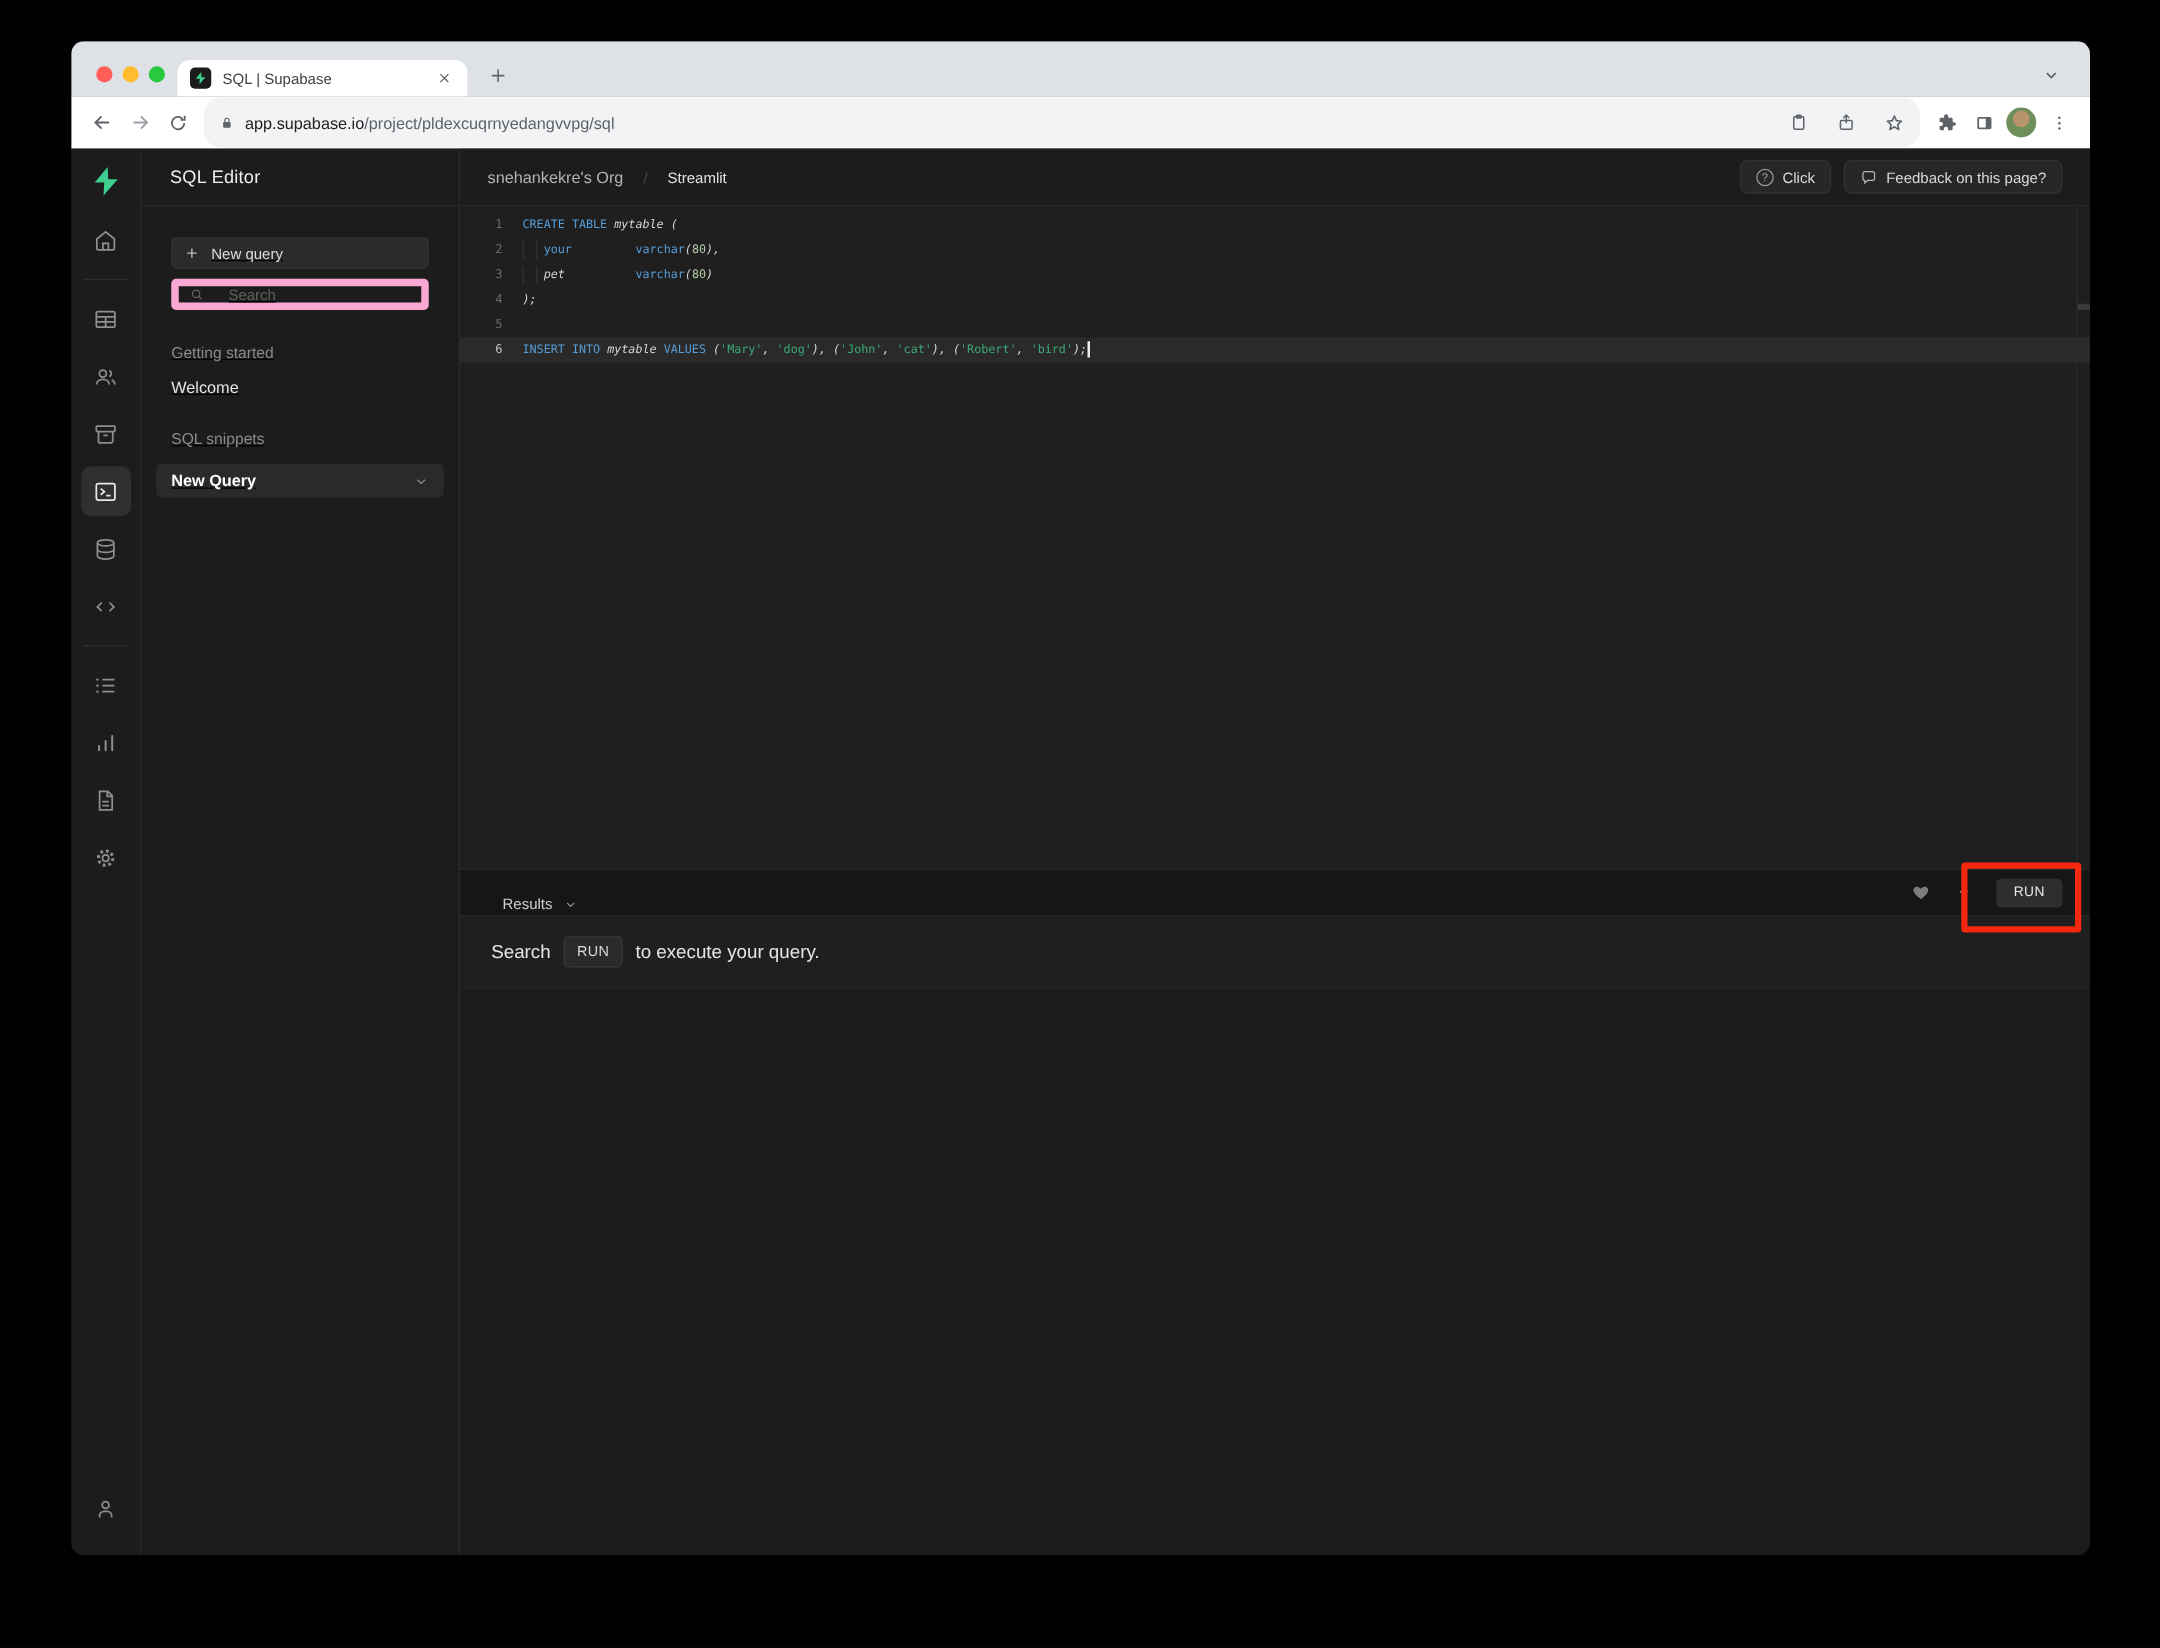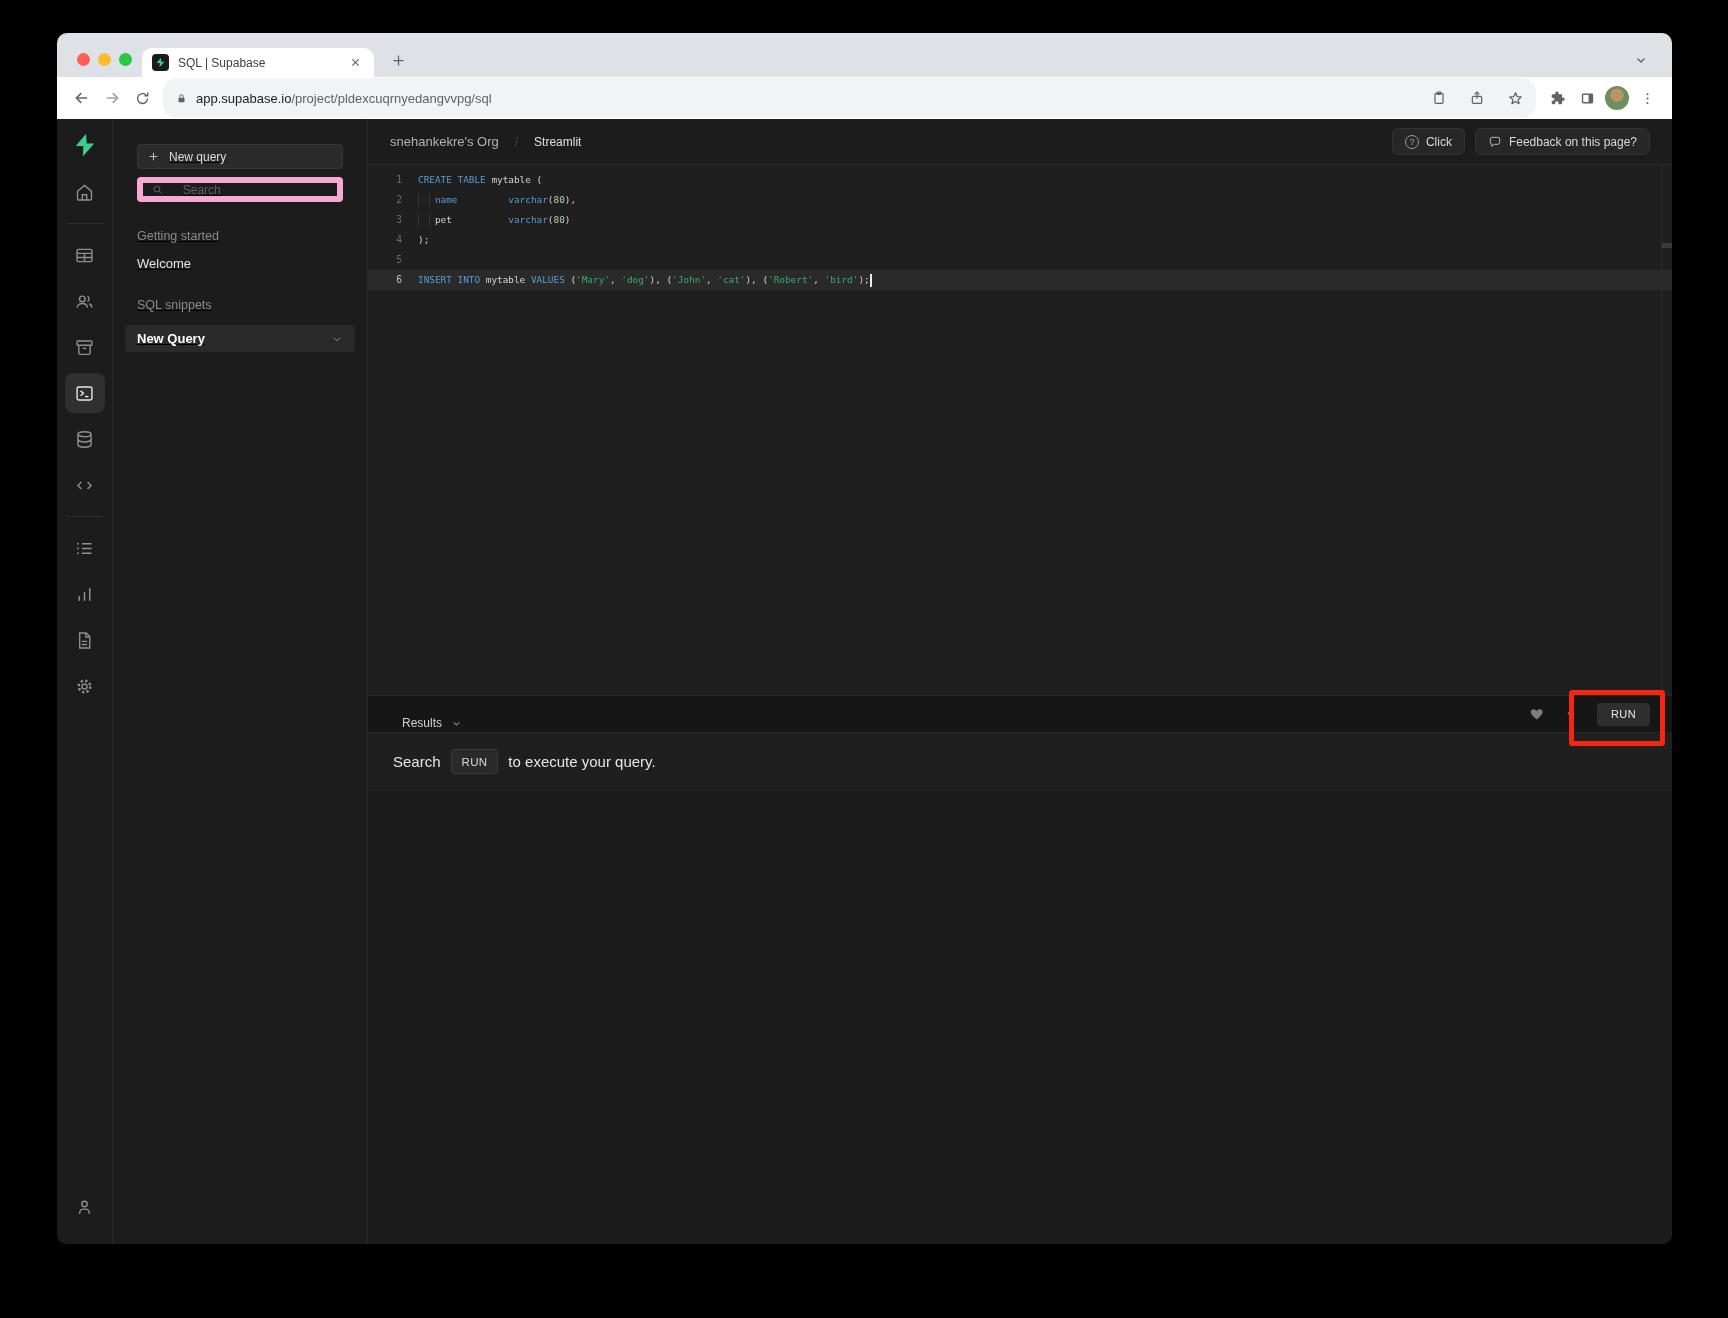--- a/index.html
+++ b/index.html
@@ -82,21 +82,21 @@
               font-size:12px; display:flex; align-items:center; gap:7px; padding:0 12px; cursor:pointer; }
   .qmark { width:14px; height:14px; border:1px solid #9a9a9a; border-radius:50%; color:#aaa;
            font-size:9px; display:flex; align-items:center; justify-content:center; }
 
   
   .editor { height:530px; flex:none; position:relative; padding-top:5px; background:#1f1f1f;
             font-family:"DejaVu Sans Mono",monospace; font-size:9.4px; overflow:hidden; }
   .cl { display:flex; height:20px; line-height:20px; position:relative; }
   .cl .ln { width:34px; flex:none; text-align:right; color:#6b6b6b; font-size:9.6px; }
   .cl .ct { white-space:pre; padding-left:16px; position:relative; color:#d4d4d4; }
-  .tk-kw { color:#569cd6; } .tk-pl { color:#d4d4d4; } .tk-nu { color:#b5cea8; } .tk-st { color:#3ba776; }
+  .tk-kw { color:#569cd6; } .tk-pl { color:#d4d4d4;font-style:italic; } .tk-nu { color:#b5cea8; } .tk-st { color:#3ba776; }
   .cl.active { background:rgba(255,255,255,0.05); }
   .cl.active .ln { color:#bfbfbf; }
   .guides { position:absolute; left:16px; top:3px; bottom:3px; width:12px;
             border-left:1px solid #343434; border-right:1px solid #343434; }
   .caret { display:inline-block; width:2px; height:13px; background:#ececec; vertical-align:middle; }
   .ed-vline { position:absolute; top:0; bottom:0; right:10px; width:1px; background:#2b2b2b; }
   .ed-thumb { position:absolute; right:0; top:78px; width:10px; height:5px; background:#3a3a3a; }
 
   
   .results-bar { height:38px; flex:none; background:#161616; border-top:1px solid #282828;
@@ -305,20 +305,21 @@
         <span class="rail-grow"></span>
         <span class="rail-btn">
           <svg width="21" height="21" viewBox="0 0 24 24" fill="none" stroke-width="1.6">
               <circle cx="12" cy="8" r="3.1"></circle>
               <path d="M6.5 19.5 V18 a4.2 4.2 0 0 1 4.2-4.2 h2.6 A4.2 4.2 0 0 1 17.5 18 v1.5"></path>
             </svg>
         </span>
       </nav>
 
       <aside class="panel">
+        <div class="panel-header">SQL Editor</div>
         <div class="panel-body">
           <button class="new-query">
             <svg width="13" height="13" viewBox="0 0 24 24" fill="none" stroke="#bdbdbd" stroke-width="2">
                 <path d="M12 5 V19 M5 12 H19"></path>
               </svg>
             <span>New query</span>
           </button>
           <div class="search-box">
             <svg width="13" height="13" viewBox="0 0 24 24" fill="none" stroke="#6a6a6a" stroke-width="2">
                 <circle cx="11" cy="11" r="6.5"></circle>
@@ -358,21 +359,21 @@
         </div>
 
         <div class="editor">
           <div id="code-lines">
               <div class="cl">
                 <span class="ln">1</span>
                 <span class="ct"><span class="tk-kw">CREATE TABLE</span><span class="tk-pl"> mytable (</span></span>
               </div>
               <div class="cl">
                 <span class="ln">2</span>
-                <span class="ct"><span class="guides"></span><span class="tk-pl">   </span><span class="tk-kw">name</span><span class="tk-pl">         </span><span class="tk-kw">varchar</span><span class="tk-pl">(</span><span class="tk-nu">80</span><span class="tk-pl">),</span></span>
+                <span class="ct"><span class="guides"></span><span class="tk-pl">   </span><span class="tk-kw">your</span><span class="tk-pl">         </span><span class="tk-kw">varchar</span><span class="tk-pl">(</span><span class="tk-nu">80</span><span class="tk-pl">),</span></span>
               </div>
               <div class="cl">
                 <span class="ln">3</span>
                 <span class="ct"><span class="guides"></span><span class="tk-pl">   </span><span class="tk-pl">pet</span><span class="tk-pl">          </span><span class="tk-kw">varchar</span><span class="tk-pl">(</span><span class="tk-nu">80</span><span class="tk-pl">)</span></span>
               </div>
               <div class="cl">
                 <span class="ln">4</span>
                 <span class="ct"><span class="tk-pl">);</span></span>
               </div>
               <div class="cl">

